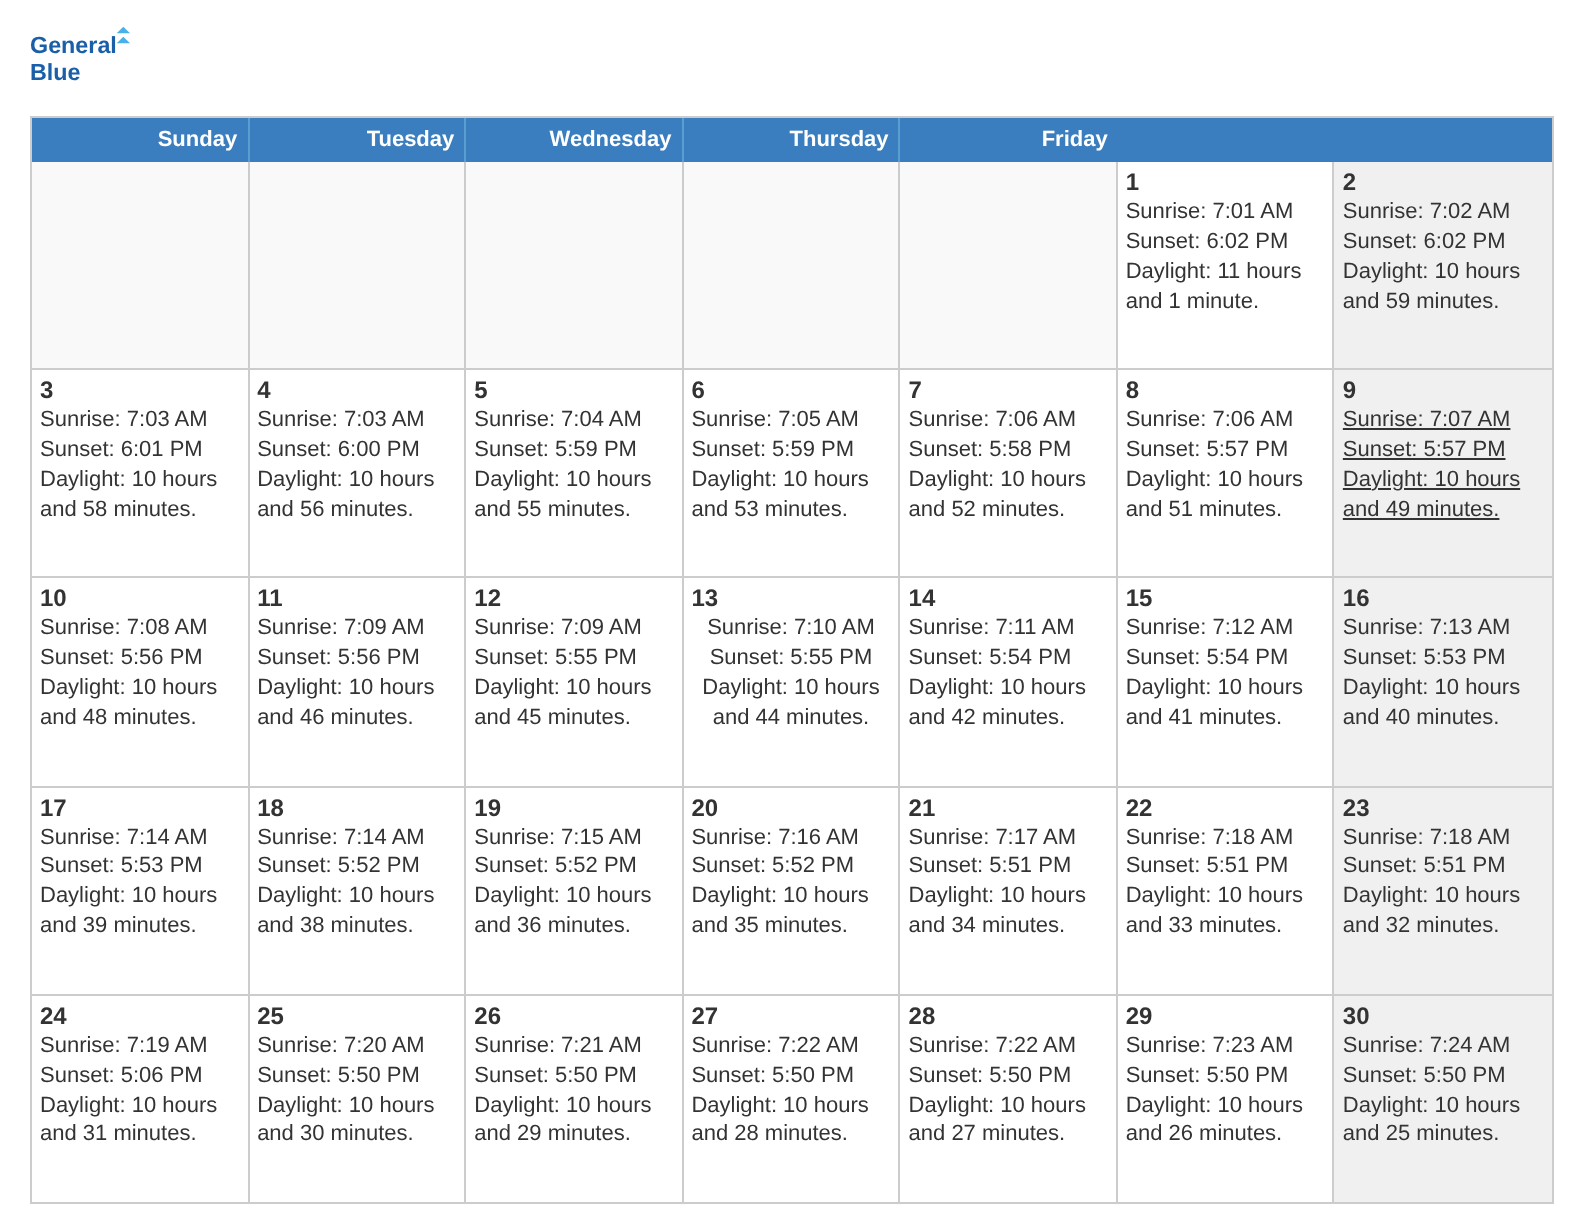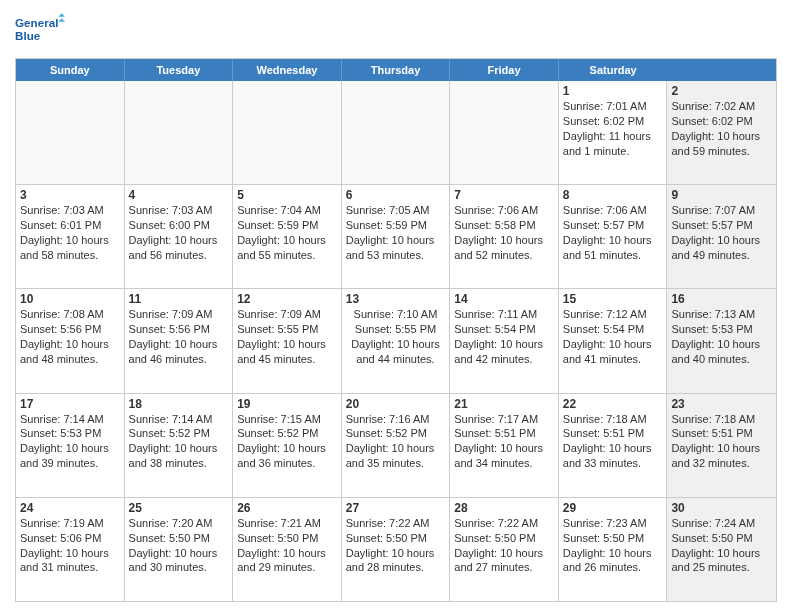--- a/index.html
+++ b/index.html
@@ -50,22 +50,22 @@
     }
     .cal-header {
       display: grid;
       grid-template-columns: repeat(7, 1fr);
       background: #3a7ebf;
     }
     .cal-header-cell {
       color: white;
       font-size: 11px;
       font-weight: bold;
-      padding: 5px 22px;
-      text-align: center;
+      padding: 5px 5px;
+      text-align: right;
       border-right: 1px solid #5a9ed0;
     }
     .cal-header-cell:last-child { border-right: none; }
     .cal-body {
       display: flex;
       flex-direction: column;
       flex: 1;
     }
     .cal-row {
       display: grid;
@@ -118,21 +118,20 @@
     </div>
   </div>
 
   <div class="calendar">
     <div class="cal-header">
     <div class="cal-header-cell">Sunday</div>
         <div class="cal-header-cell">Tuesday</div>
         <div class="cal-header-cell">Wednesday</div>
         <div class="cal-header-cell">Thursday</div>
         <div class="cal-header-cell">Friday</div>
-        <div class="cal-header-cell">Saturday</div>
       </div>
     <div class="cal-body">
     <div class="cal-row">
           <div class="cal-cell empty"></div>
           <div class="cal-cell empty"></div>
           <div class="cal-cell empty"></div>
           <div class="cal-cell empty"></div>
           <div class="cal-cell empty"></div>
           <div class="cal-cell">
             <span class="day-num">1</span>
@@ -179,21 +178,21 @@
 Daylight: 10 hours and 52 minutes.</div>
           </div>
           <div class="cal-cell">
             <span class="day-num">8</span>
             <div class="cell-text" style="white-space: pre-line;">Sunrise: 7:06 AM
 Sunset: 5:57 PM
 Daylight: 10 hours and 51 minutes.</div>
           </div>
           <div class="cal-cell saturday">
             <span class="day-num">9</span>
-            <div class="cell-text" style="white-space: pre-line;">Sunrise: 7:07 AM
+            <div class="cell-text" style="white-space: pre-line; text-decoration: underline;">Sunrise: 7:07 AM
 Sunset: 5:57 PM
 Daylight: 10 hours and 49 minutes.</div>
           </div>
         </div>
         <div class="cal-row">
           <div class="cal-cell">
             <span class="day-num">10</span>
             <div class="cell-text" style="white-space: pre-line;">Sunrise: 7:08 AM
 Sunset: 5:56 PM
 Daylight: 10 hours and 48 minutes.</div>

